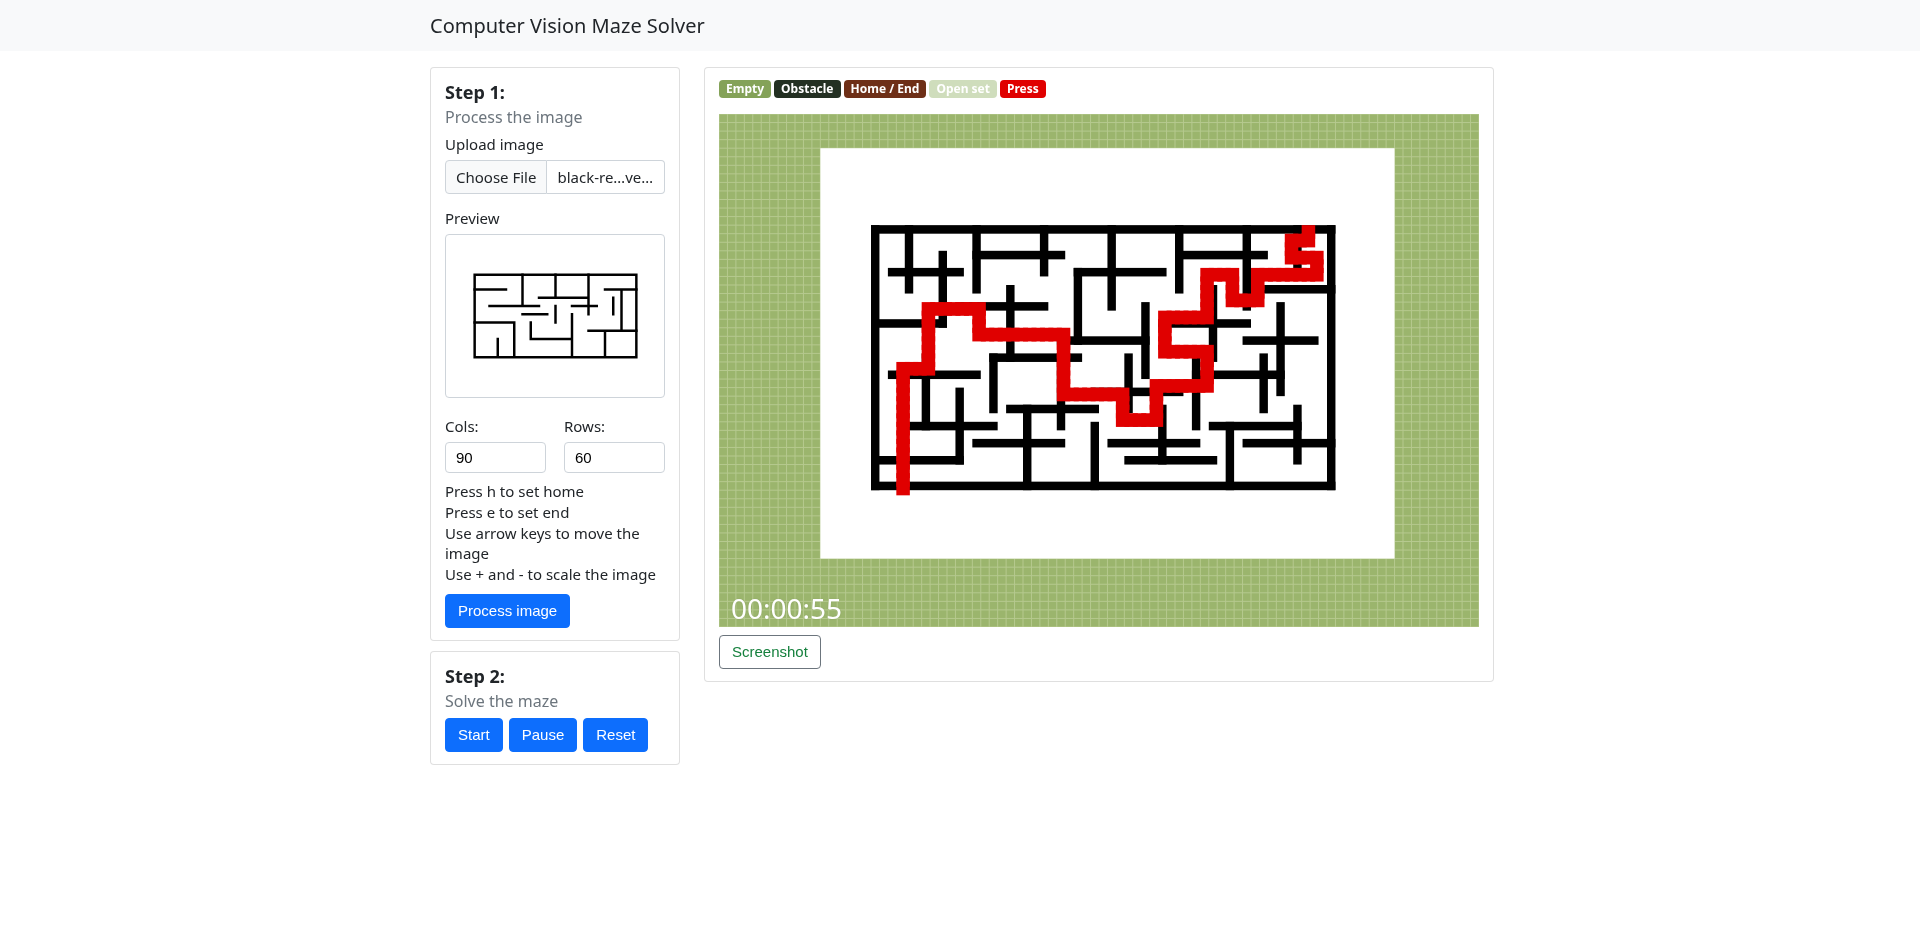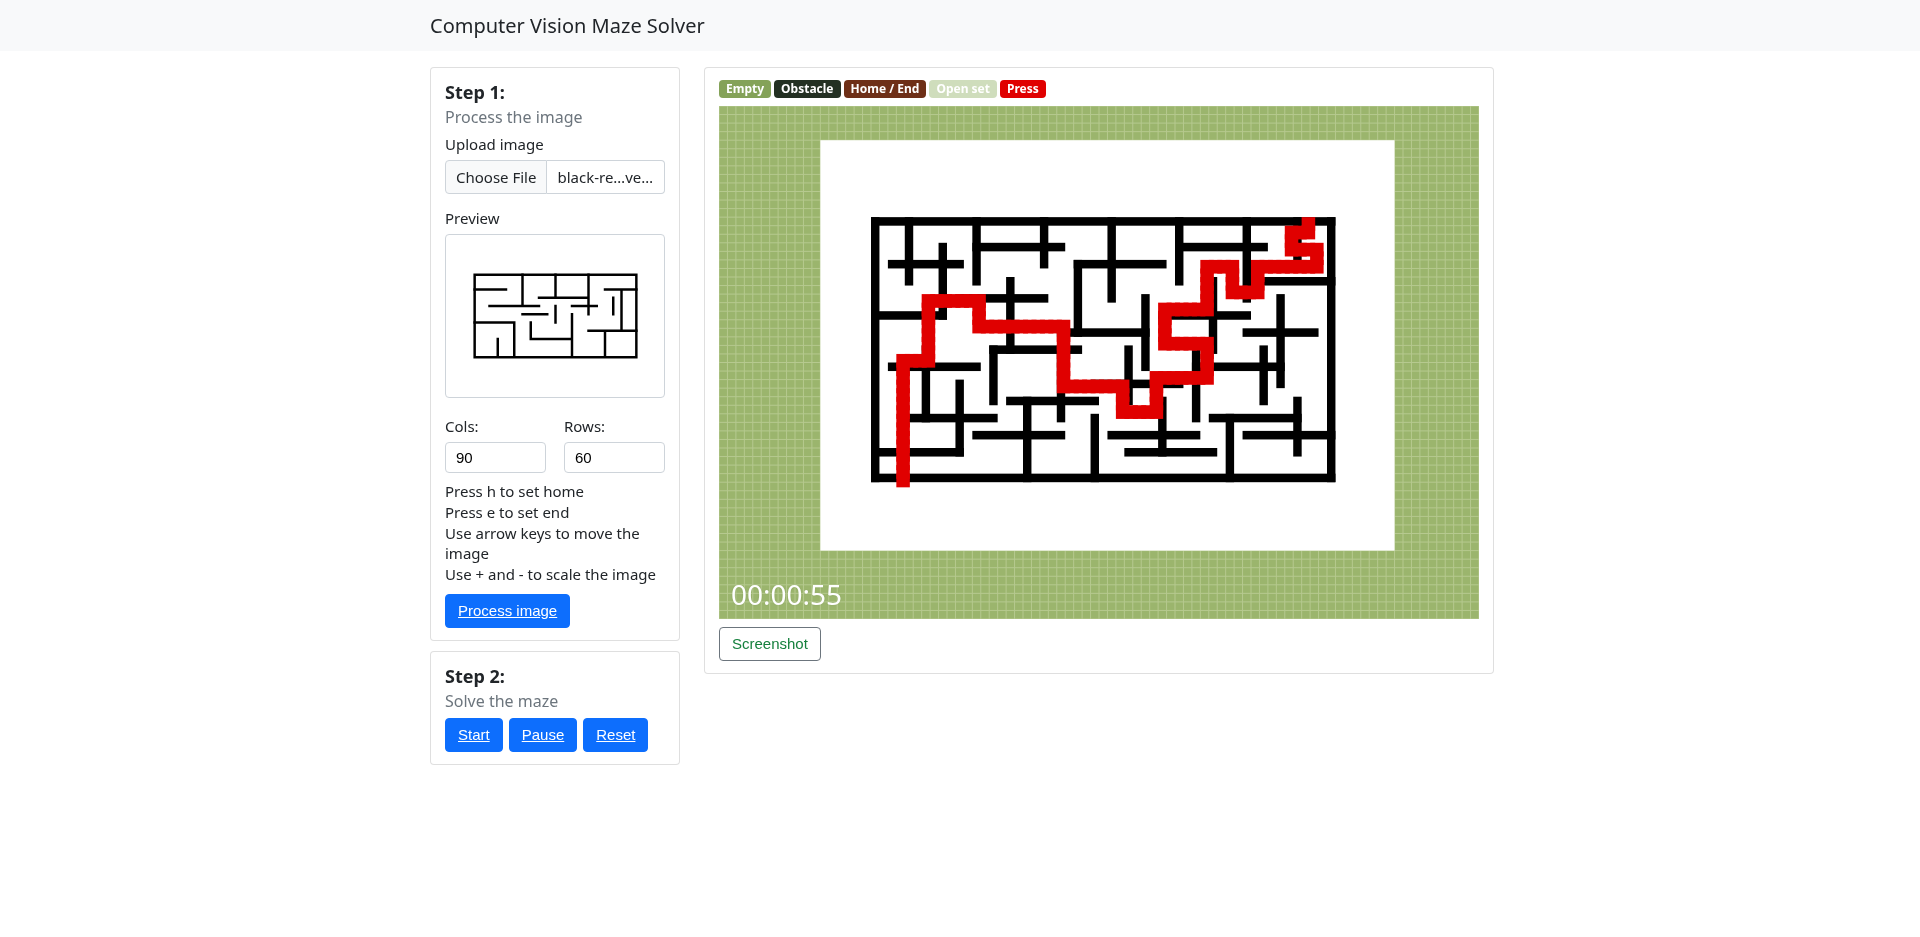--- a/index.html
+++ b/index.html
@@ -98,44 +98,44 @@
   .hints div { margin: 1px 0;}
   .btn {
     display:inline-block;
     font-size: 15px;
     padding: 7px 12px;
     border-radius: 4px;
     border:1px solid transparent;
     cursor:pointer;
     line-height: 1.2;
   }
-  .btn-primary { background:#0d6efd; border-color:#0d6efd; color:#fff;text-decoration:underline;}
+  .btn-primary { background:#0d6efd; border-color:#0d6efd; color:#fff;}
   .btn-secondary { background:#fff; border-color:#6c757d; color:#15803d;}
   .btn-row { display:flex; gap:6px; margin-top:2px;}
   .right-col { flex:1; }
-  .legend-row { display:flex; gap:3px; margin-bottom:8px;}
+  .legend-row { display:flex; gap:3px; margin-bottom:16px;}
   .badge {
     font-size: 12px;
     font-weight: 700;
     padding: 3px 7px;
     border-radius: 4px;
     color:#fff;
     line-height:1;
   }
   .canvas {
     position:relative;
     width: 760px;
     height: 513px;
     background:#fff;
   }
   .canvas svg { display:block; }
   .timer {
     position:absolute;
     left: 12px;
-    bottom: 6px;
+    bottom: 0;
     color:#fff;
     font-size: 28px;
     font-weight: 400;
     font-family: inherit;
     text-shadow: 0 0 2px rgba(0,0,0,0.1);
   }
   .screenshot-wrap { margin-top: 8px;}
 </style>
 </head>
 <body>

